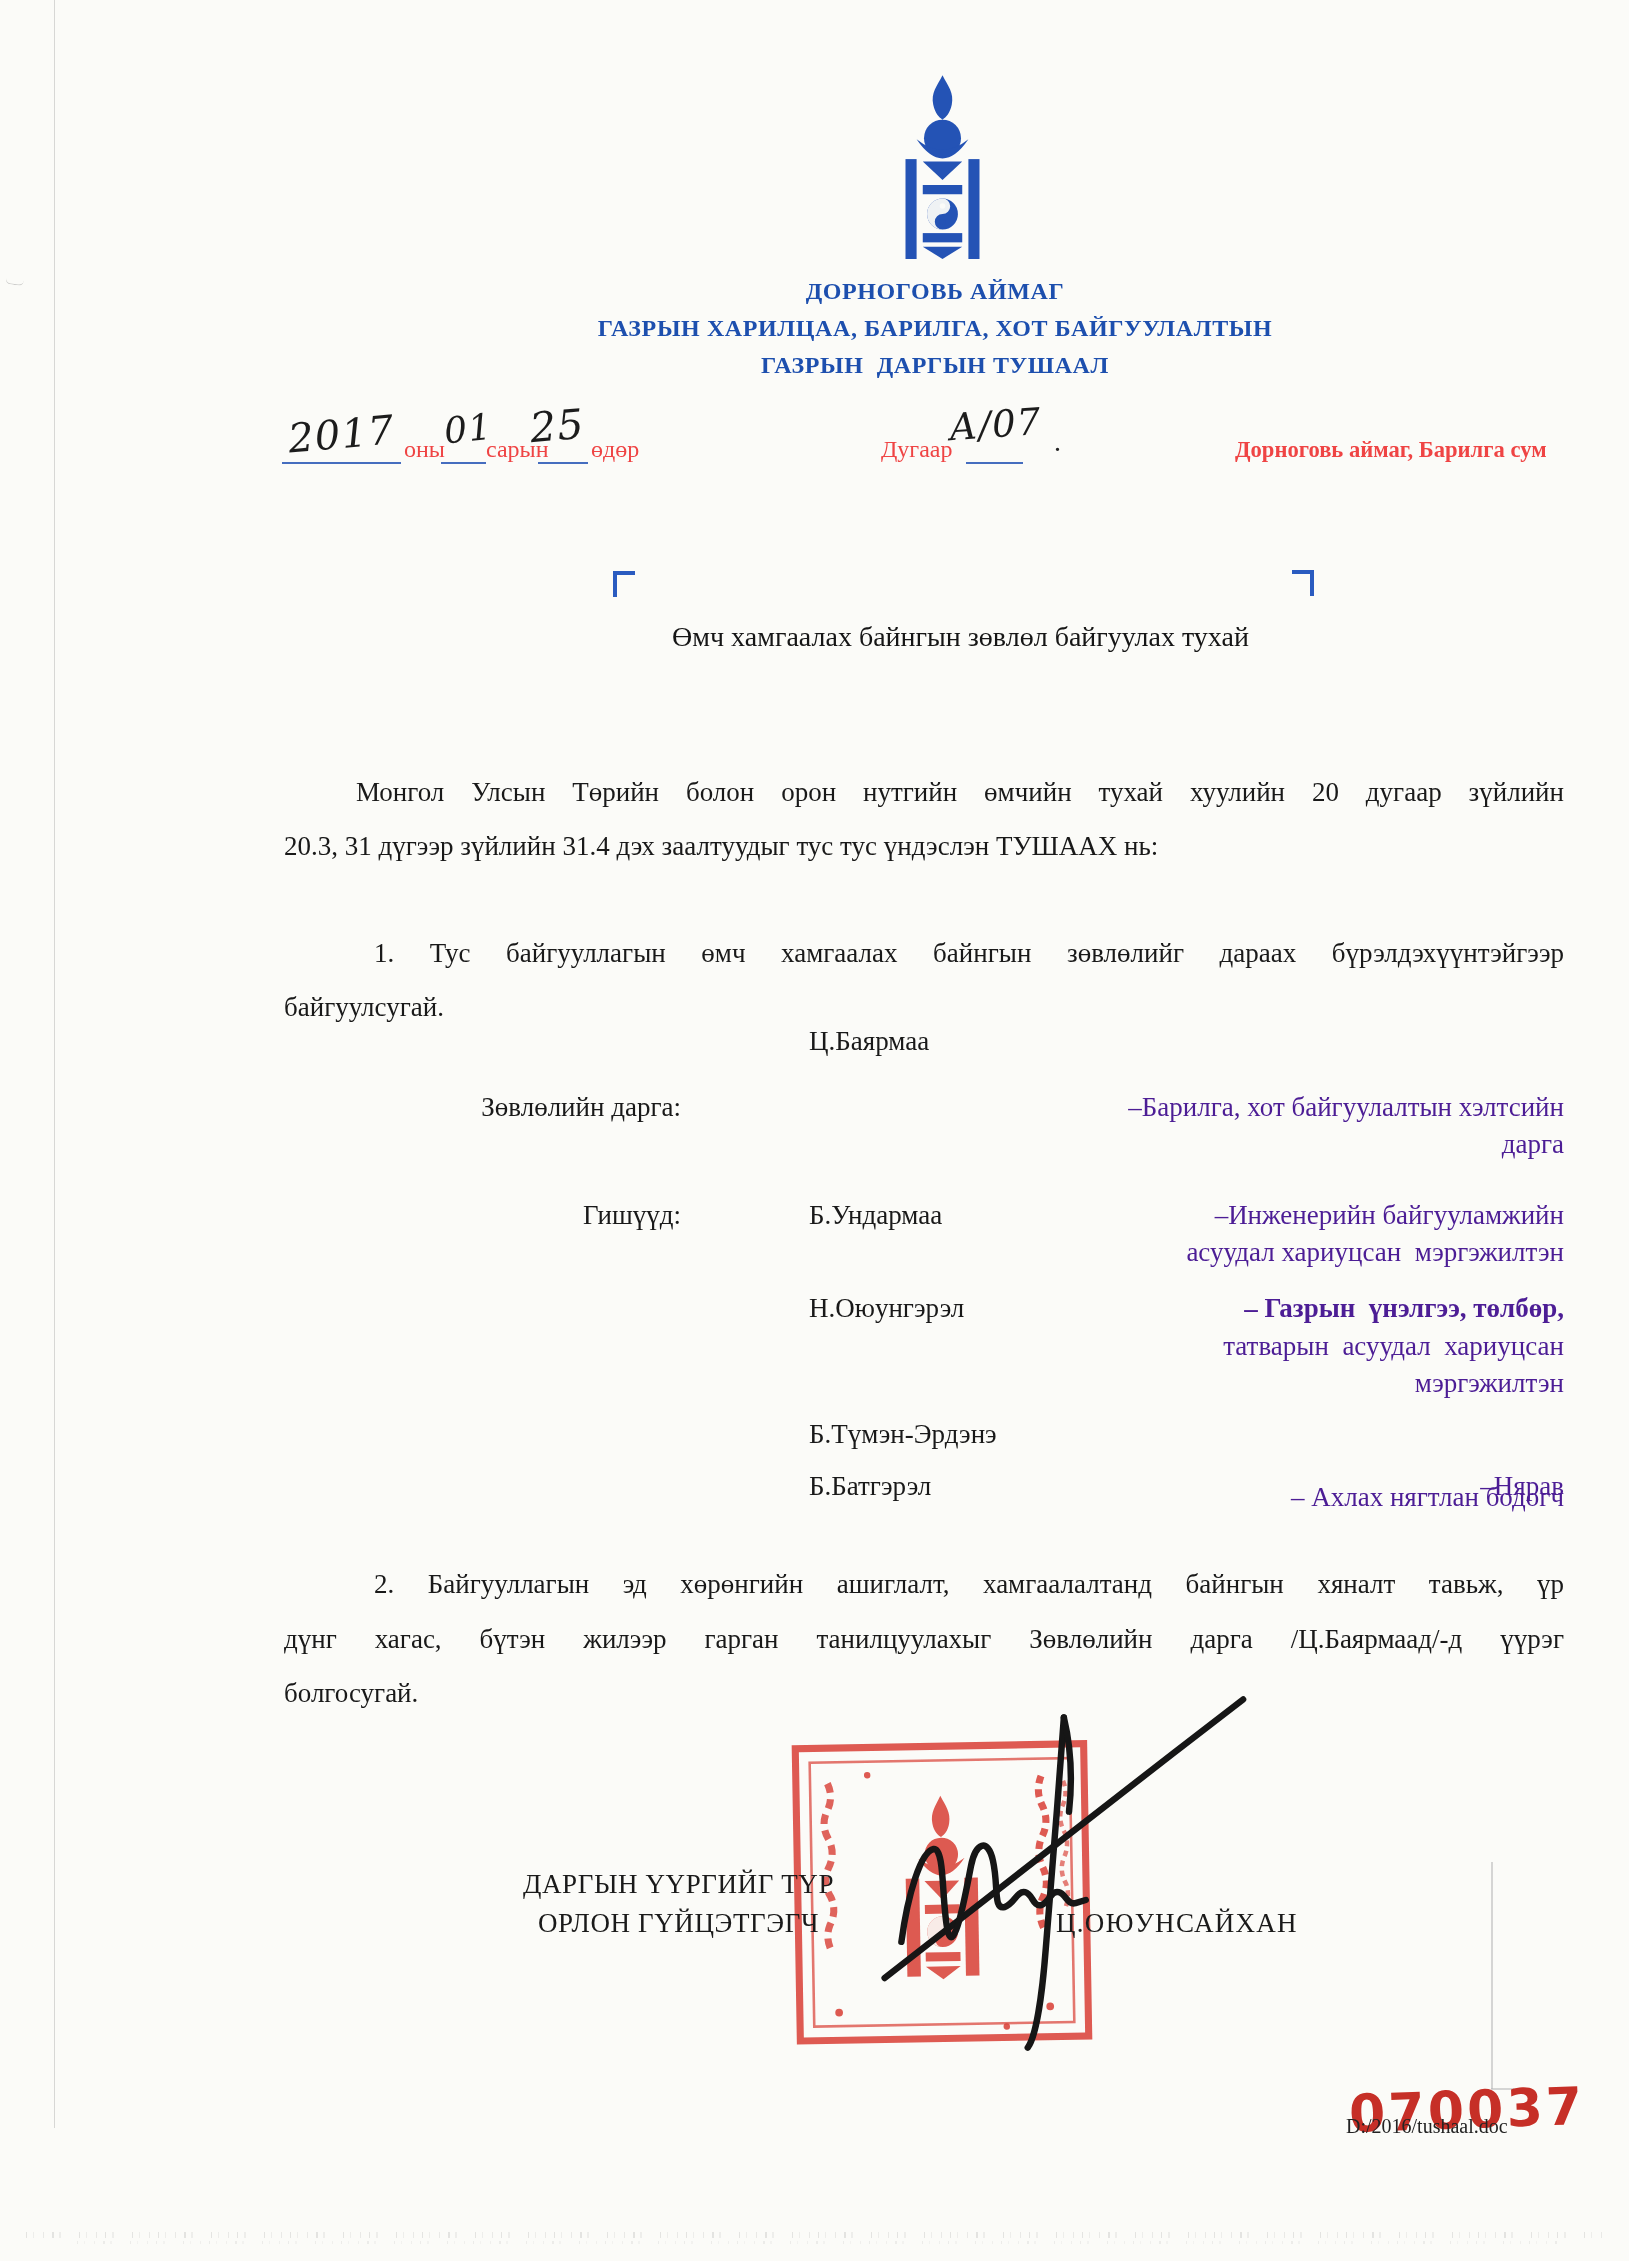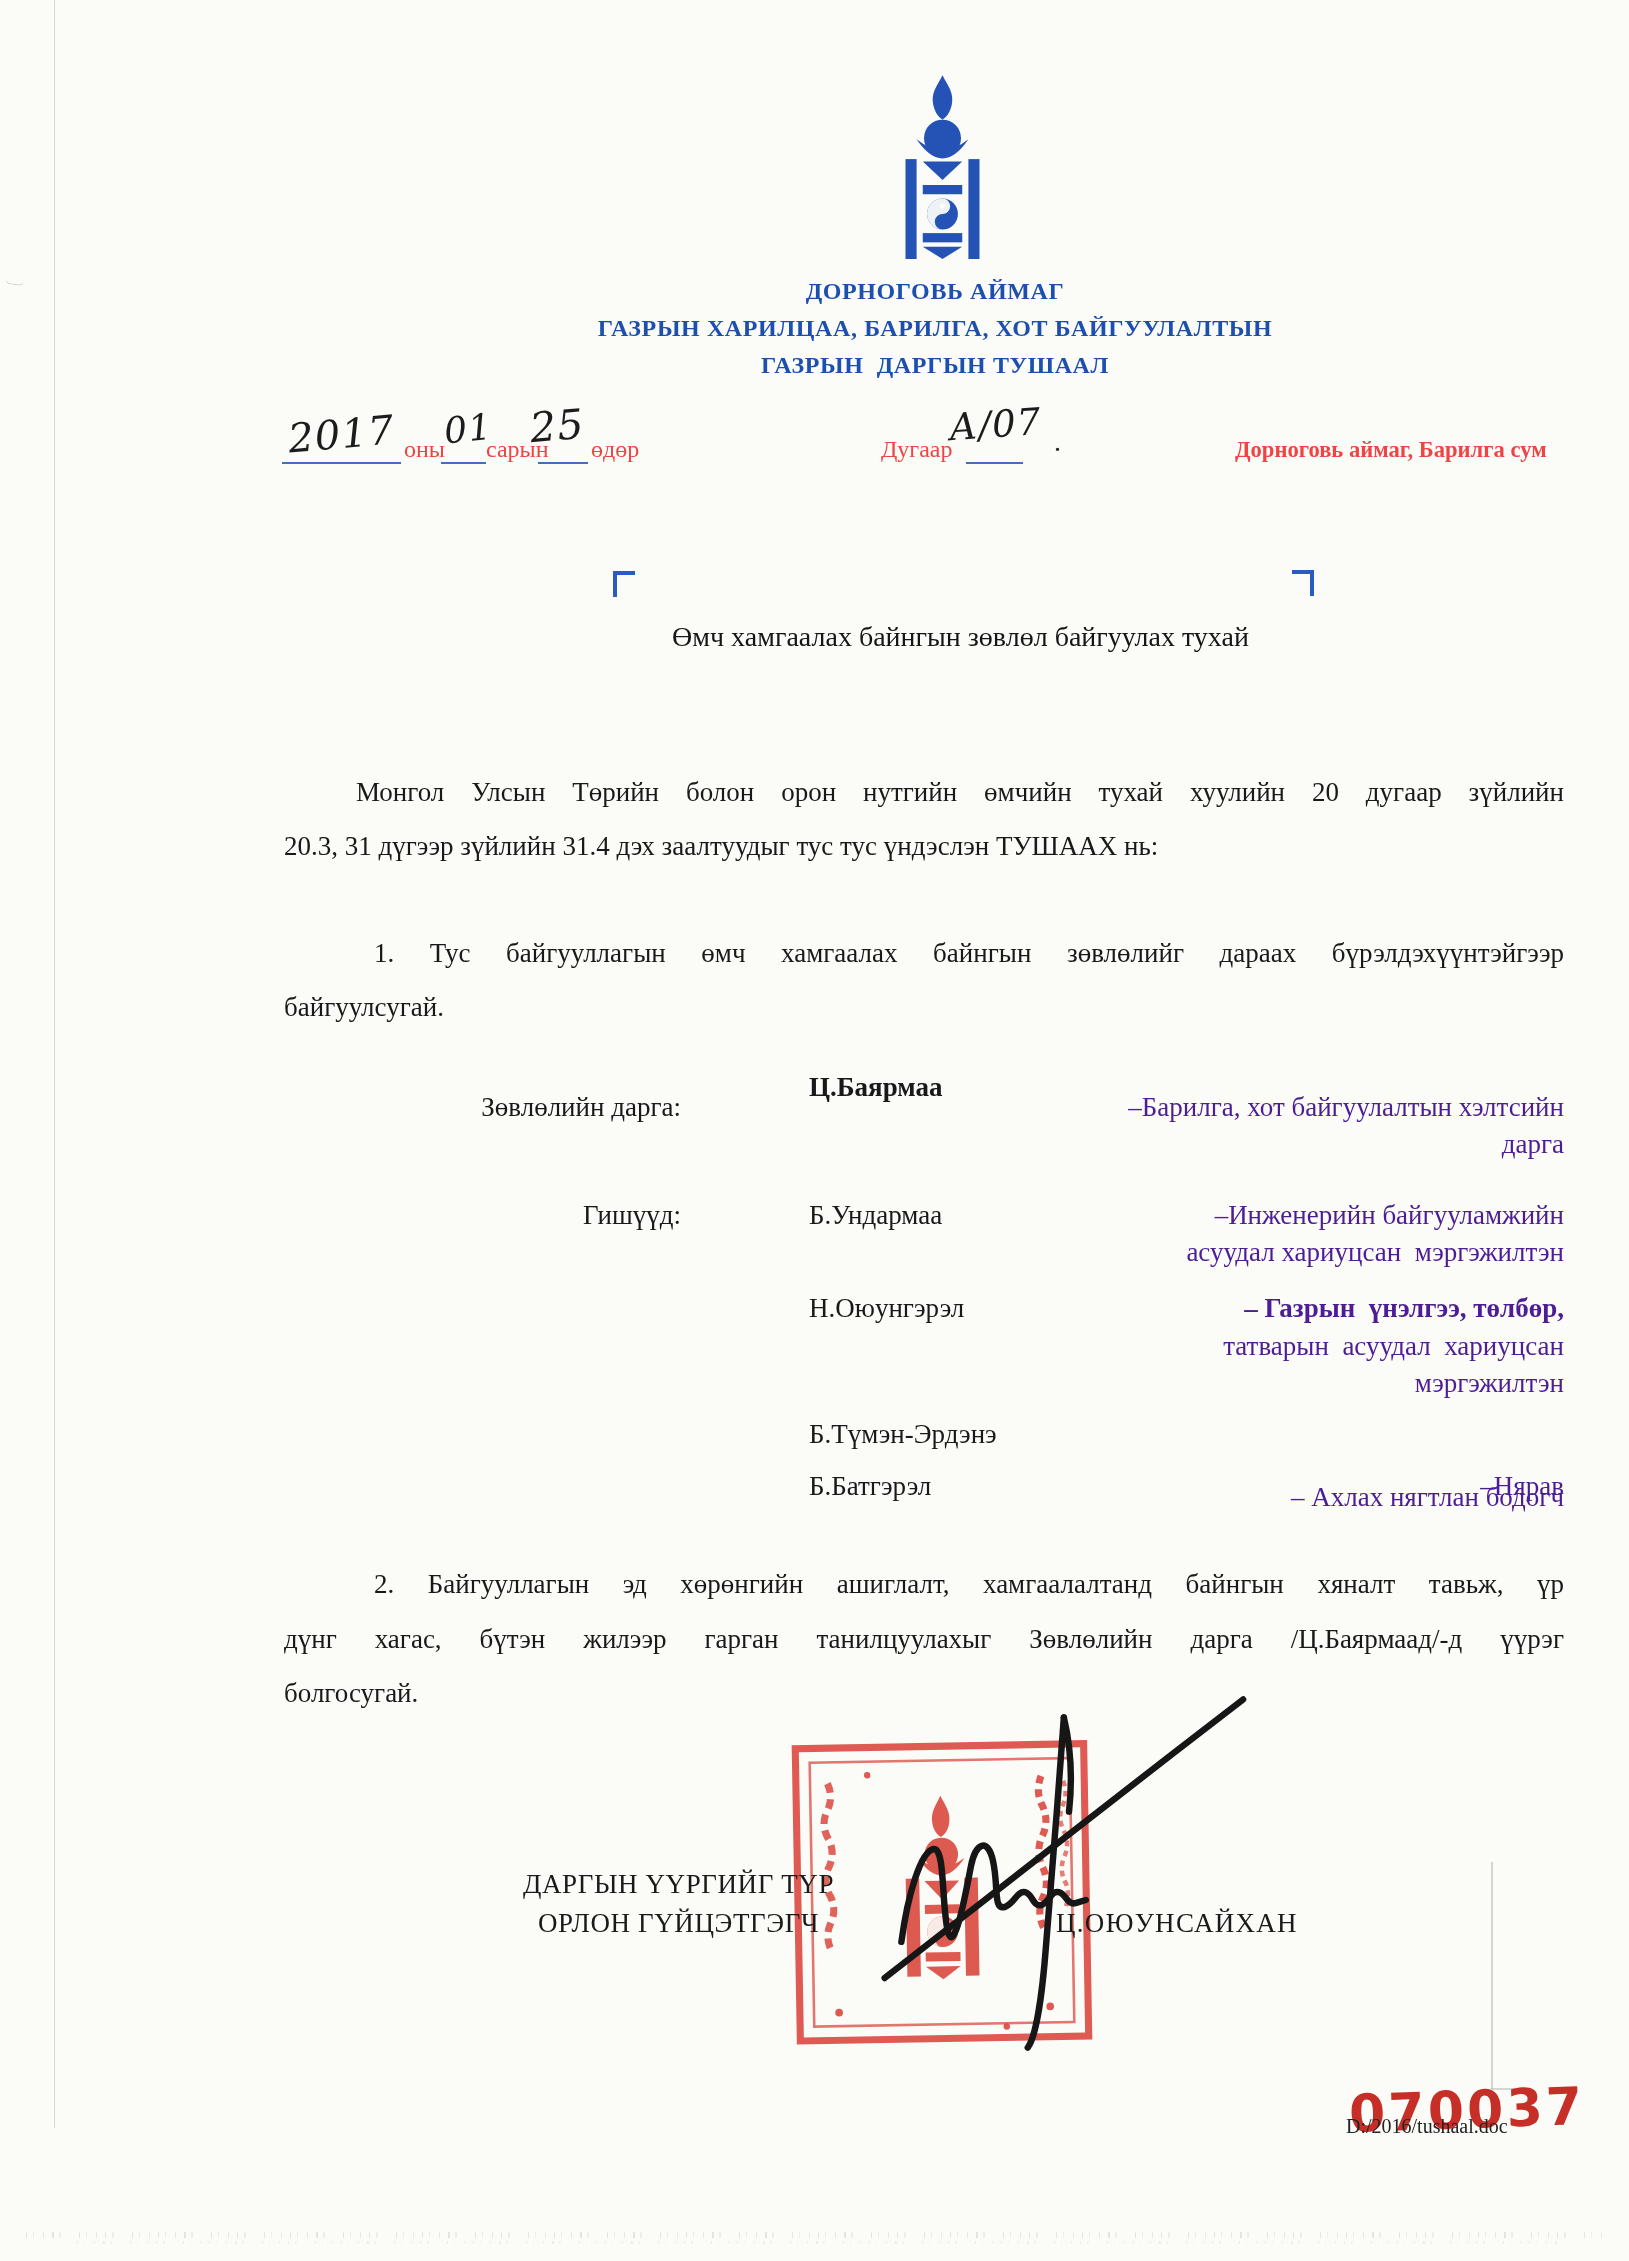--- a/index.html
+++ b/index.html
@@ -127,21 +127,21 @@
 <div class="abs brk brk-r" style="left:1292px;top:570px;"></div>
 <div class="abs doc-title" style="top:620px;">Өмч хамгаалах байнгын зөвлөл байгуулах тухай</div>
 
 <div class="abs body-line jline ind1" style="top:775px;">Монгол Улсын Төрийн болон орон нутгийн өмчийн тухай хуулийн 20 дугаар зүйлийн</div>
 <div class="abs body-line" style="top:829px;">20.3, 31 дүгээр зүйлийн 31.4 дэх заалтуудыг тус тус үндэслэн ТУШААХ нь:</div>
 
 <div class="abs body-line jline ind2" style="top:936px;">1.  Тус байгууллагын өмч хамгаалах байнгын зөвлөлийг дараах бүрэлдэхүүнтэйгээр</div>
 <div class="abs body-line" style="top:990px;">байгуулсугай.</div>
 
 <div class="abs c-label" style="top:1090px;">Зөвлөлийн дарга:</div>
-<div class="abs c-name" style="top:1070px;font-weight:bold;">Ц.Баярмаа</div>
+<div class="abs c-name" style="top:1024px;">Ц.Баярмаа</div>
 <div class="abs c-role" style="top:1090px;">–Барилга, хот байгуулалтын хэлтсийн</div>
 <div class="abs c-role" style="top:1127px;">дарга</div>
 
 <div class="abs c-label" style="top:1198px;">Гишүүд:</div>
 <div class="abs c-name" style="top:1198px;">Б.Ундармаа</div>
 <div class="abs c-role" style="top:1198px;">–Инженерийн байгууламжийн</div>
 <div class="abs c-role" style="top:1235px;">асуудал хариуцсан  мэргэжилтэн</div>
 
 <div class="abs c-name" style="top:1291px;">Н.Оюунгэрэл</div>
 <div class="abs c-role" style="top:1291px;font-weight:bold;">– Газрын  үнэлгээ, төлбөр,</div>

